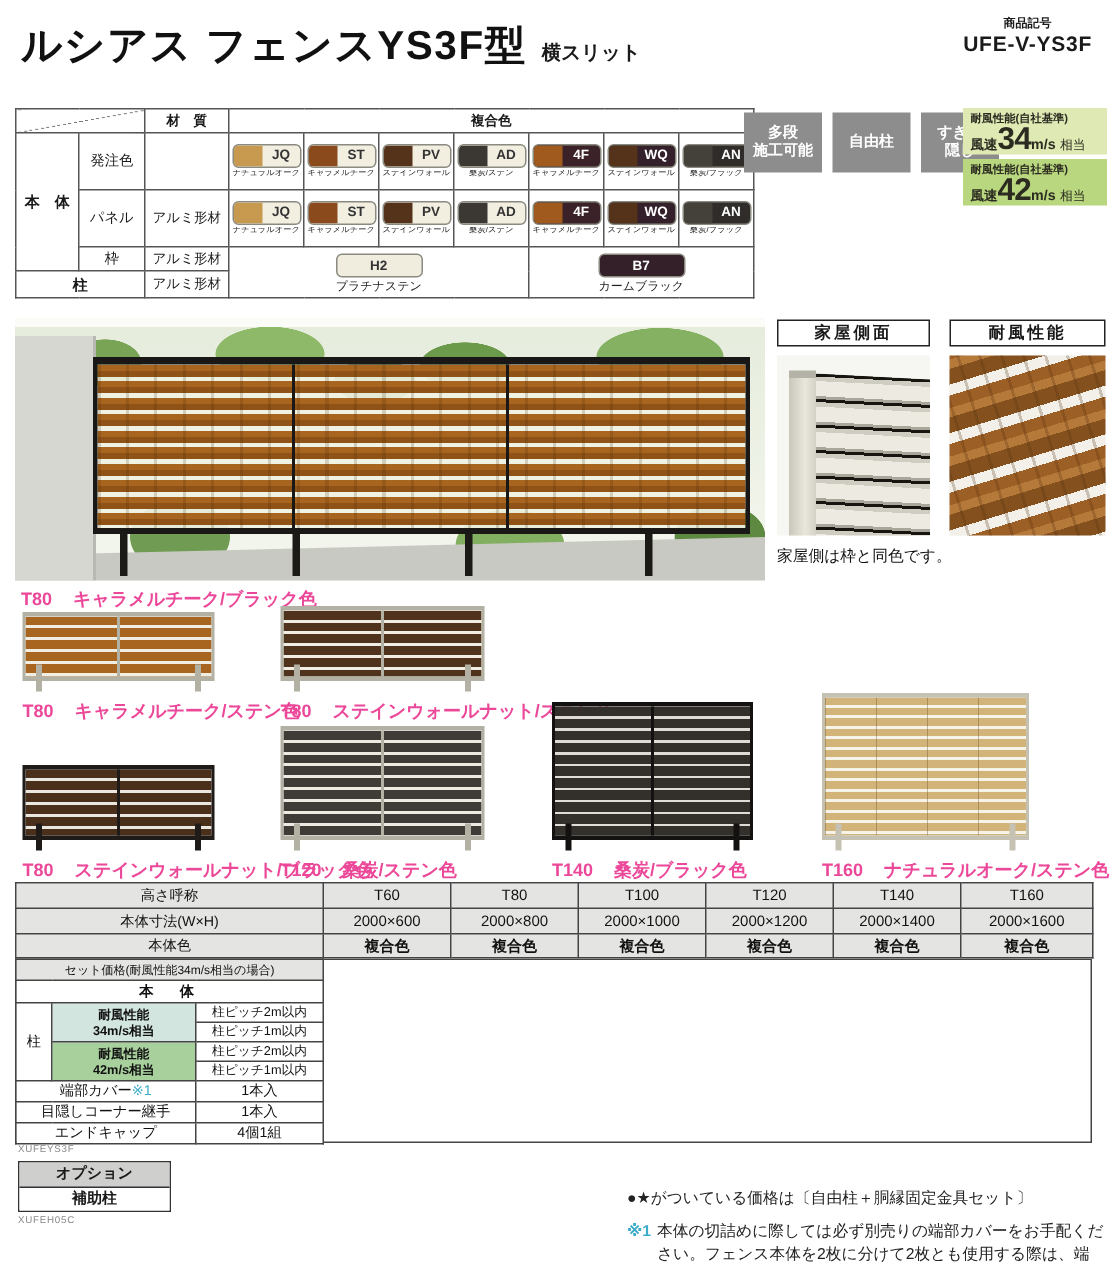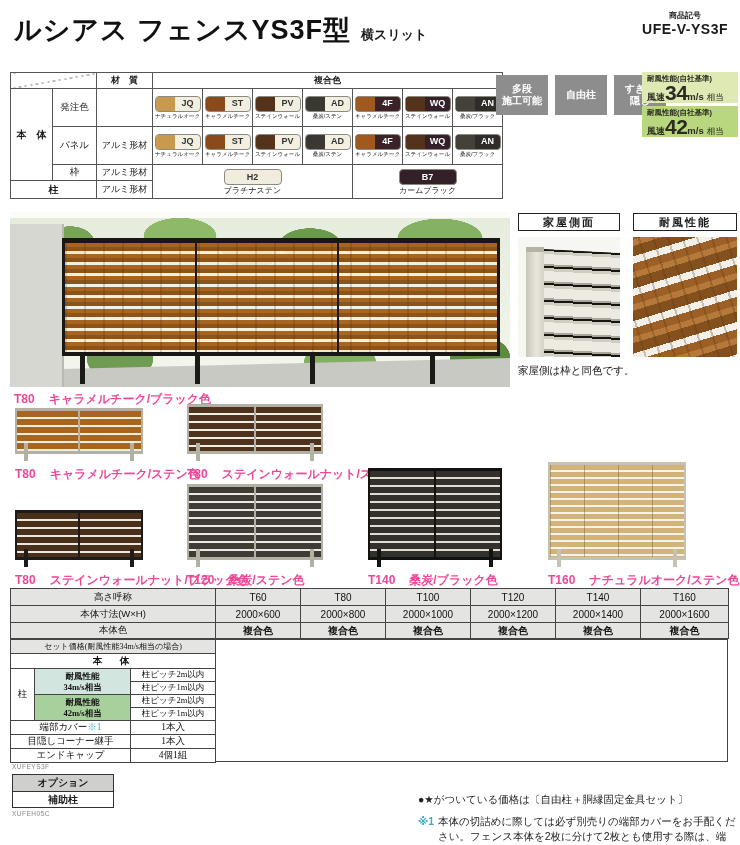--- a/index.html
+++ b/index.html
@@ -97,21 +97,21 @@
   .pl{left:7px;}.pr{right:7px;}
   .fig .cap{margin-top:12px;}
   .w128{width:128px;}.w136{width:136px;}.w134{width:134px;}.w138{width:138px;}
   .h46{height:46px;}.h50{height:50px;}.h76{height:76px;}.h92{height:92px;}.h98{height:98px;}
 
   
   .spec{table-layout:fixed;width:718px;}
   .spec td{border:1px solid #444;background:#e4e4e2;text-align:center;font-size:10px;padding:0;color:#111;}
   .spec tr{height:17px;}
   .spec .lab{font-size:9.5px;}
-  .subspec{table-layout:fixed;width:205px;font-family:Liberation Serif, serif;}
+  .subspec{table-layout:fixed;width:205px;}
   .subspec td{border:1px solid #444;background:#fff;text-align:center;font-size:9.5px;padding:0;color:#111;}
   .c-setprice{background:#e4e4e2 !important;font-size:8px !important;}
   .c-body{font-weight:bold;letter-spacing:4px;}
   .c-wind34{background:#d2e5df !important;}
   .c-wind42{background:#a8d09d !important;}
   .wind-l{display:block;font-size:8.5px;font-weight:bold;line-height:1.25;}
   .c-pitch{font-size:8.5px !important;}
   .blue{color:#3aabc8;}
   .emptybox{border:1px solid #444;background:#fff;}
 

